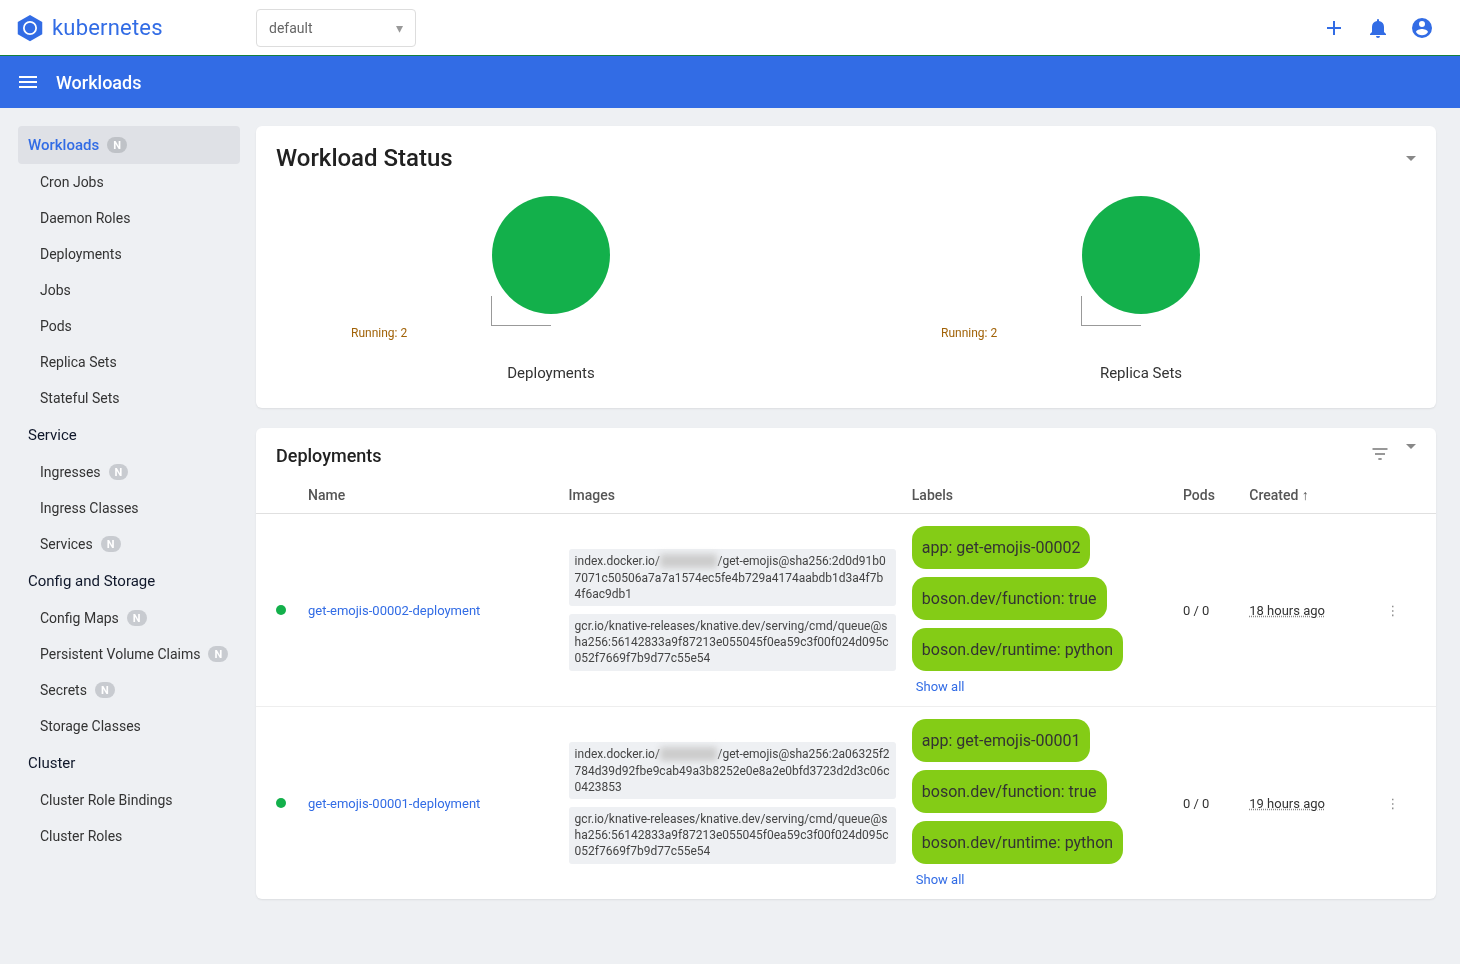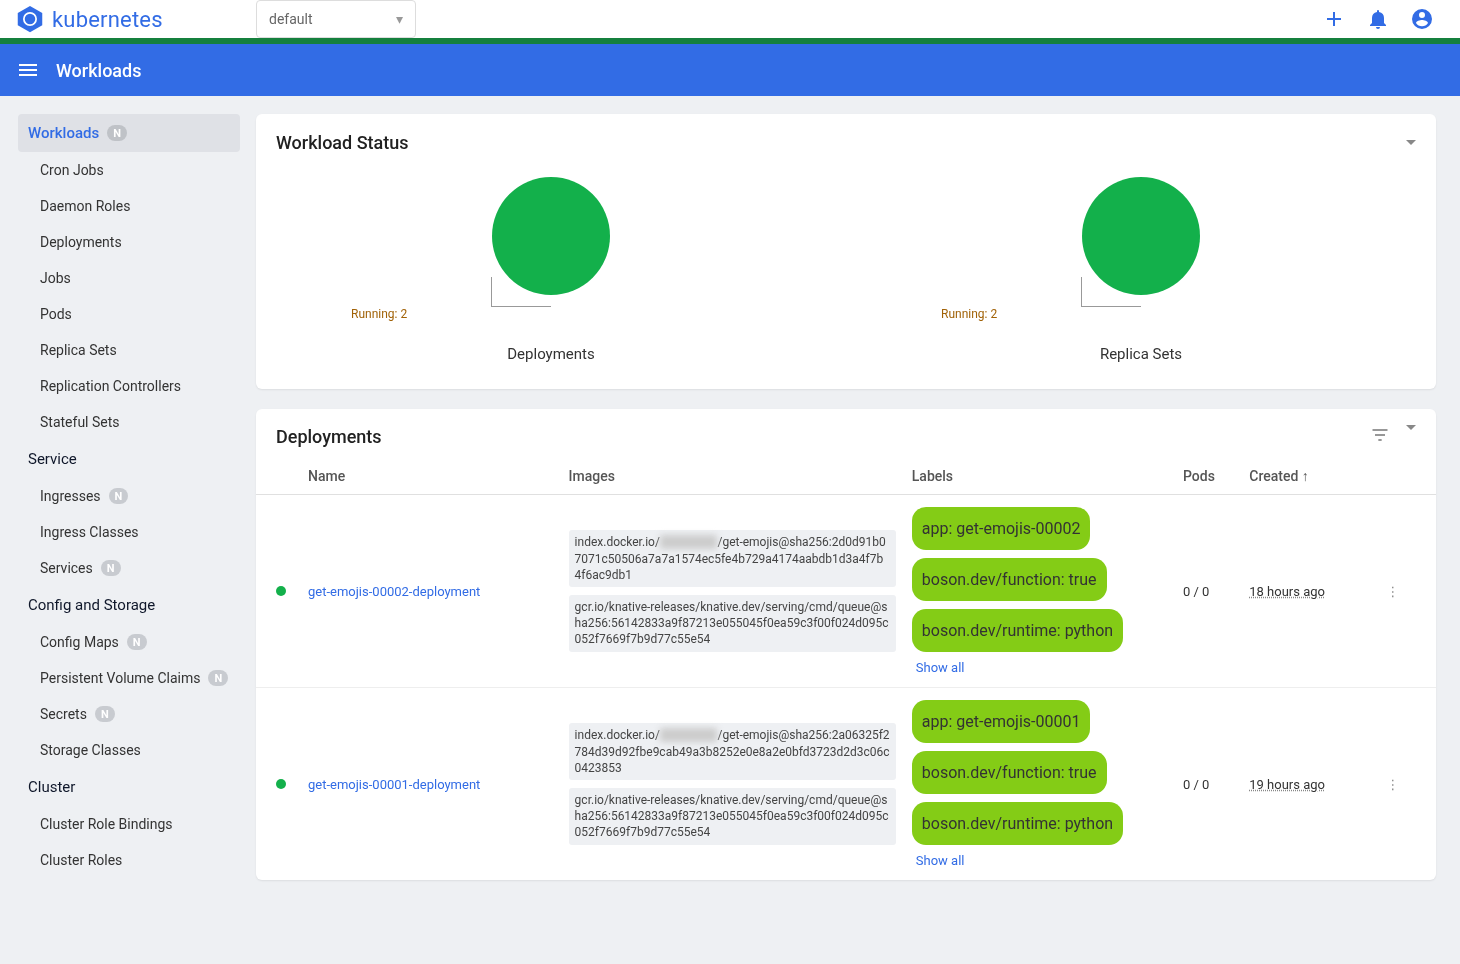--- a/index.html
+++ b/index.html
@@ -1,17 +1,17 @@
 <!DOCTYPE html>
 <html><head>
 <meta charset="utf-8">
 <style>
 * { box-sizing: border-box; margin: 0; padding: 0; }
 body { font-family: Roboto, "Helvetica Neue", Arial, sans-serif; background: #eef0f3; color: #212121; font-size: 14px; }
-.topbar { height: 44px; background: #fff; display: flex; align-items: center; padding: 4px 16px; border-bottom: 6px solid #15803d; }
+.topbar { height: 56px; background: #fff; display: flex; align-items: center; padding: 4px 16px; border-bottom: 1px solid #15803d; }
 .logo-wrap { display: flex; align-items: center; gap: 8px; width: 240px; }
 .logo-text { color: #326ce5; font-size: 22px; font-weight: 400; letter-spacing: 0.2px; }
 .ns-select { width: 160px; height: 38px; border: 1px solid #ddd; border-radius: 4px; display: flex; align-items: center; padding: 0 12px; color: #666; background: #fff; justify-content: space-between; margin-right: 1px; }
 .search-wrap { flex: 0 0 386px; height: 38px; background: #e0e2e6; border-radius: 3px; display: flex; align-items: center; padding: 0 16px; gap: 14px; color: #666; }
 .search-input { border: none; background: transparent; outline: none; font-size: 15px; color: #333; flex: 1; }
 .spacer { flex: 1; }
 .icon-btn { width: 44px; height: 44px; display: flex; align-items: center; justify-content: center; border-radius: 50%; color: #326ce5; cursor: pointer; }
 .icon-btn svg { width: 24px; height: 24px; }
 .subbar { height: 52px; background: #326ce5; color: #fff; display: flex; align-items: center; padding: 0 16px; gap: 16px; }
 .subbar-title { font-size: 18px; font-weight: 500; }
@@ -19,21 +19,21 @@
 .layout { display: flex; }
 .sidebar { width: 240px; padding: 18px 0 18px 18px; }
 .nav-section-title { font-size: 15px; font-weight: 400; color: #0f172a; padding: 10px 6px 10px 10px; }
 .nav-item { display: flex; align-items: center; gap: 8px; padding: 10px 6px 10px 22px; font-size: 14px; color: #333; border-radius: 4px; cursor: pointer; }
 .nav-group { display: flex; align-items: center; gap: 8px; padding: 10px 6px 10px 10px; font-size: 15px; font-weight: 500; color: #326ce5; border-radius: 4px; background: #dfe1e6; cursor: pointer; }
 .nbadge { background: #bfc2c7; color: #fff; font-size: 11px; font-weight: 700; border-radius: 9px; padding: 1px 6px; display: inline-flex; align-items:center; height:16px; line-height:1; }
 .nbadge.light { background:#c8cbd0; }
 .content { flex: 1; padding: 18px 24px 24px 16px; }
 .card { background: #fff; border-radius: 6px; box-shadow: 0 1px 2px rgba(0,0,0,0.08); margin-bottom: 20px; }
 .card-head { display: flex; align-items: center; justify-content: space-between; padding: 18px 20px; }
-.card-title { font-size: 18px; font-weight: 500; }
+.card-title { font-size: 24px; font-weight: 500; }
 .status-body { display: flex; padding: 6px 20px 26px; gap: 40px; }
 .chart-col { flex: 1; display: flex; flex-direction: column; align-items: center; }
 .donut-wrap { position: relative; width: 120px; height: 150px; display:flex; flex-direction:column; align-items:center; }
 .donut { width: 118px; height: 118px; border-radius: 50%; background: #13b04b; }
 .leader { position:absolute; left:-140px; bottom:10px; width: 200px; height: 40px; }
 .leader-line { position:absolute; right:0; top:0; width: 60px; height: 30px; border-left:1px solid #999; border-bottom:1px solid #999; }
 .leader-text { position:absolute; left:0; bottom:-4px; font-size:12px; color:#a16207; white-space:nowrap; }
 .chart-label { margin-top: 18px; font-size: 15px; color: #333; }
 .tbl-head { display: flex; align-items: center; justify-content: space-between; padding: 16px 20px 10px; }
 .tbl-title { font-size: 18px; font-weight: 500; }
@@ -119,23 +119,20 @@
         <div class="nav-item">
           <span>Jobs</span>
         </div>
         <div class="nav-item">
           <span>Pods</span>
         </div>
         <div class="nav-item">
           <span>Replica Sets</span>
         </div>
         <div class="nav-item">
-          <span>Replication Controllers</span>
-        </div>
-        <div class="nav-item">
           <span>Stateful Sets</span>
         </div>
       </div>
     <div class="nav-section-title">Service</div>
     <div id="nav-service">
         <div class="nav-item">
           <span>Ingresses</span>
           <span class="nbadge light">N</span>
         </div>
         <div class="nav-item">

